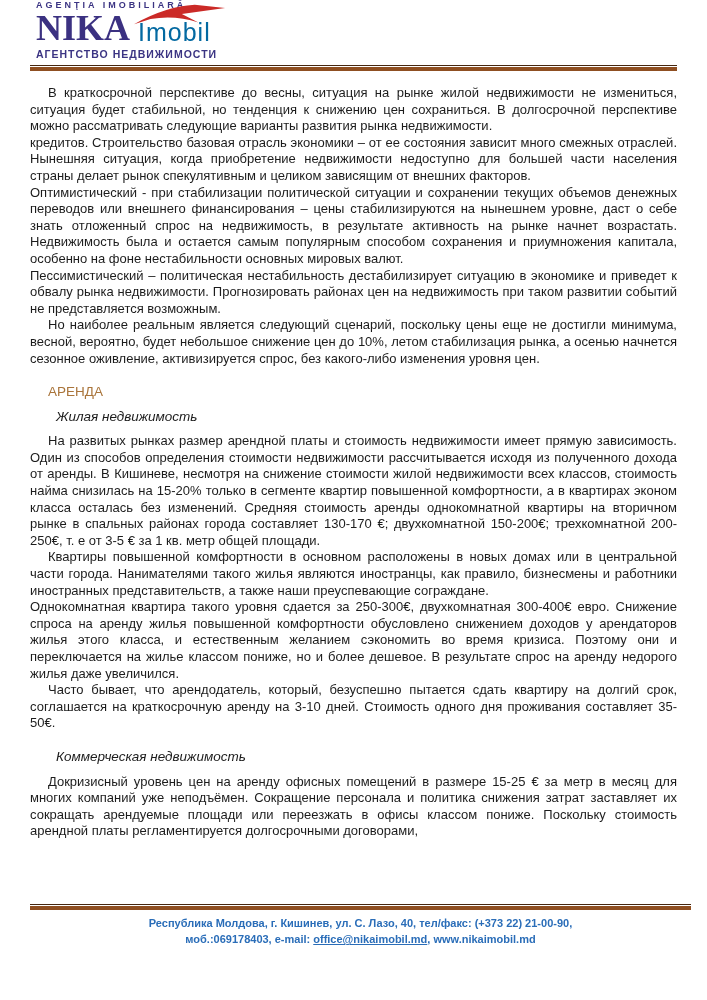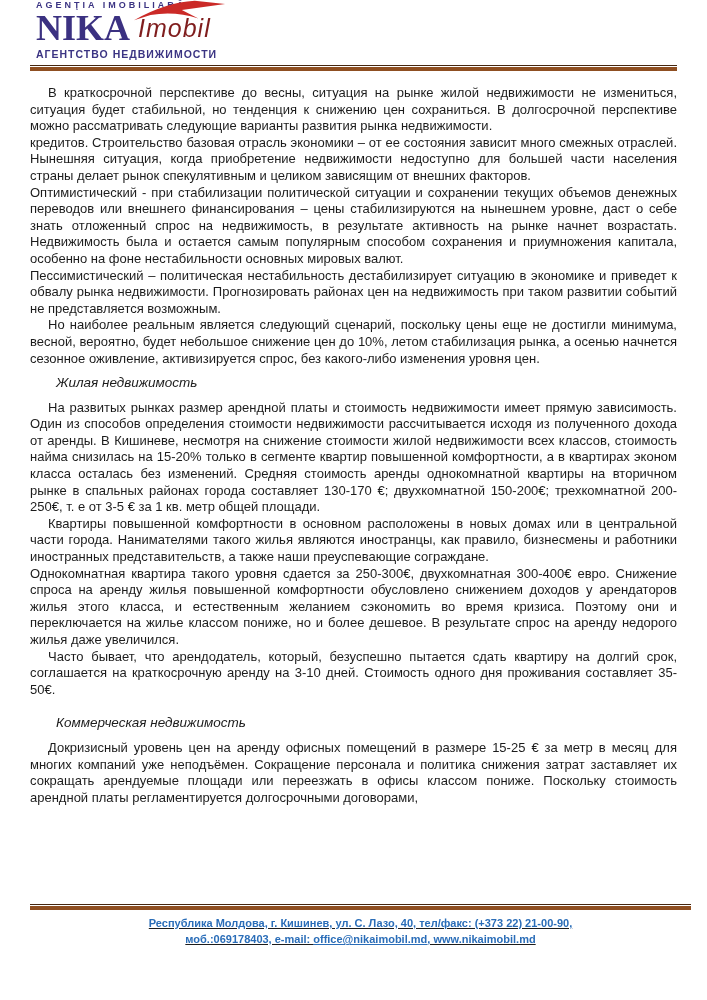--- a/index.html
+++ b/index.html
@@ -14,31 +14,31 @@
   }
   .page { padding: 0 30px; position: relative; }
 
   
   .header { }
   .logo { width: 190px; position: relative; padding-left: 6px; }
   .logo-top {
     font-size: 9px; font-weight: bold; letter-spacing: 3px;
     color: #3b3483; white-space: nowrap;
   }
-  .logo-main { display: flex; align-items: center; margin-top: 1px; }
+  .logo-main { display: flex; align-items: flex-end; margin-top: 1px; }
   .logo-nika {
     font-family: "Liberation Serif", serif;
     font-size: 36px; font-weight: 800; line-height: 34px;
     color: #3b3181; letter-spacing: 0px;
   }
   .logo-imobil-wrap { position: relative; margin-left: 8px; }
   .logo-swoosh { position: absolute; left: -4px; top: -17px; width: 92px; height: 22px; }
   .logo-imobil {
     font-size: 25px; line-height: 25px; font-weight: 400;
-    color: #7f1d1d; letter-spacing: 1px; font-style: italic;
+    color: #0369a1; letter-spacing: 1px;
   }
   .logo-bottom {
     font-size: 10.5px; font-weight: bold; letter-spacing: 1px;
     color: #3b3483; margin-top: 3px; white-space: nowrap;
   }
   .rule {
     margin-top: 5px;
     border-top: 1px solid #46260f;
     border-bottom: 4px solid #8f4f22;
     height: 1px;
@@ -55,21 +55,21 @@
     margin-top: 17px; padding-left: 18px;
     font-size: 13.5px; color: #a9743a; line-height: 16.6px;
   }
   .subheading {
     padding-left: 18px; font-size: 13.5px; font-style: italic;
     line-height: 16.6px; margin: 8px;
   }
   .subheading.gap-above { margin-top: 17px; }
 
   
-  .footer { position: absolute; left: 30px; right: 16px; top: 904px; text-decoration: underline; }
+  .footer { position: absolute; left: 30px; right: 16px; top: 904px; }
   .footer-rule {
     border-top: 1px solid #46260f;
     border-bottom: 4px solid #8f4f22;
     height: 1px;
   }
   .footer-text {
     margin-top: 5px; text-align: center;
     font-size: 11px; font-weight: bold; color: #2a6db8;
     line-height: 16px;
   }
@@ -98,20 +98,21 @@
   </div>
 
   <div class="doc-body">
 
     <p class="para indent">В краткосрочной перспективе до весны, ситуация на рынке жилой недвижимости не измениться, ситуация будет стабильной, но тенденция к снижению цен сохраниться. В долгосрочной перспективе можно рассматривать следующие варианты развития рынка недвижимости.</p>
     <p class="para">кредитов. Строительство базовая отрасль экономики – от ее состояния зависит много смежных отраслей. Нынешняя ситуация, когда приобретение недвижимости недоступно для большей части населения страны делает рынок спекулятивным и целиком зависящим от внешних факторов.</p>
     <p class="para">Оптимистический - при стабилизации политической ситуации и сохранении текущих объемов денежных переводов или внешнего финансирования – цены стабилизируются на нынешнем уровне, даст о себе знать отложенный спрос на недвижимость, в результате активность на рынке начнет возрастать. Недвижимость была и остается самым популярным способом сохранения и приумножения капитала, особенно на фоне нестабильности основных мировых валют.</p>
     <p class="para">Пессимистический – политическая нестабильность дестабилизирует ситуацию в экономике и приведет к обвалу рынка недвижимости. Прогнозировать районах цен на недвижимость при таком развитии событий не представляется возможным.</p>
     <p class="para indent">Но наиболее реальным является следующий сценарий, поскольку цены еще не достигли минимума, весной, вероятно, будет небольшое снижение цен до 10%, летом стабилизация рынка, а осенью начнется сезонное оживление, активизируется спрос, без какого-либо изменения уровня цен.</p>
 
+    <div class="section-heading">АРЕНДА</div>
 
     <p class="subheading">Жилая недвижимость</p>
     <p class="para indent">На развитых рынках размер арендной платы и стоимость недвижимости имеет прямую зависимость. Один из способов определения стоимости недвижимости рассчитывается исходя из полученного дохода от аренды. В Кишиневе, несмотря на снижение стоимости жилой недвижимости всех классов, стоимость найма снизилась на 15-20% только в сегменте квартир повышенной комфортности, а в квартирах эконом класса осталась без изменений. Средняя стоимость аренды однокомнатной квартиры на вторичном рынке в спальных районах города составляет 130-170 €; двухкомнатной 150-200€; трехкомнатной 200-250€, т. е от 3-5 € за 1 кв. метр общей площади.</p>
     <p class="para indent">Квартиры повышенной комфортности в основном расположены в новых домах или в центральной части города. Нанимателями такого жилья являются иностранцы, как правило, бизнесмены и работники иностранных представительств, а также наши преуспевающие сограждане.</p>
     <p class="para">Однокомнатная квартира такого уровня сдается за 250-300€, двухкомнатная 300-400€ евро. Снижение спроса на аренду жилья повышенной комфортности обусловлено снижением доходов у арендаторов жилья этого класса, и естественным желанием сэкономить во время кризиса. Поэтому они и переключается на жилье классом пониже, но и более дешевое. В результате спрос на аренду недорого жилья даже увеличился.</p>
     <p class="para indent">Часто бывает, что арендодатель, который, безуспешно пытается сдать квартиру на долгий срок, соглашается на краткосрочную аренду на 3-10 дней. Стоимость одного дня проживания составляет 35-50€.</p>
 
     <p class="subheading gap-above">Коммерческая недвижимость</p>
     <p class="para indent">Докризисный уровень цен на аренду офисных помещений в размере 15-25 € за метр в месяц для многих компаний уже неподъёмен. Сокращение персонала и политика снижения затрат заставляет их сокращать арендуемые площади или переезжать в офисы классом пониже. Поскольку стоимость арендной платы регламентируется долгосрочными договорами,</p>
 

